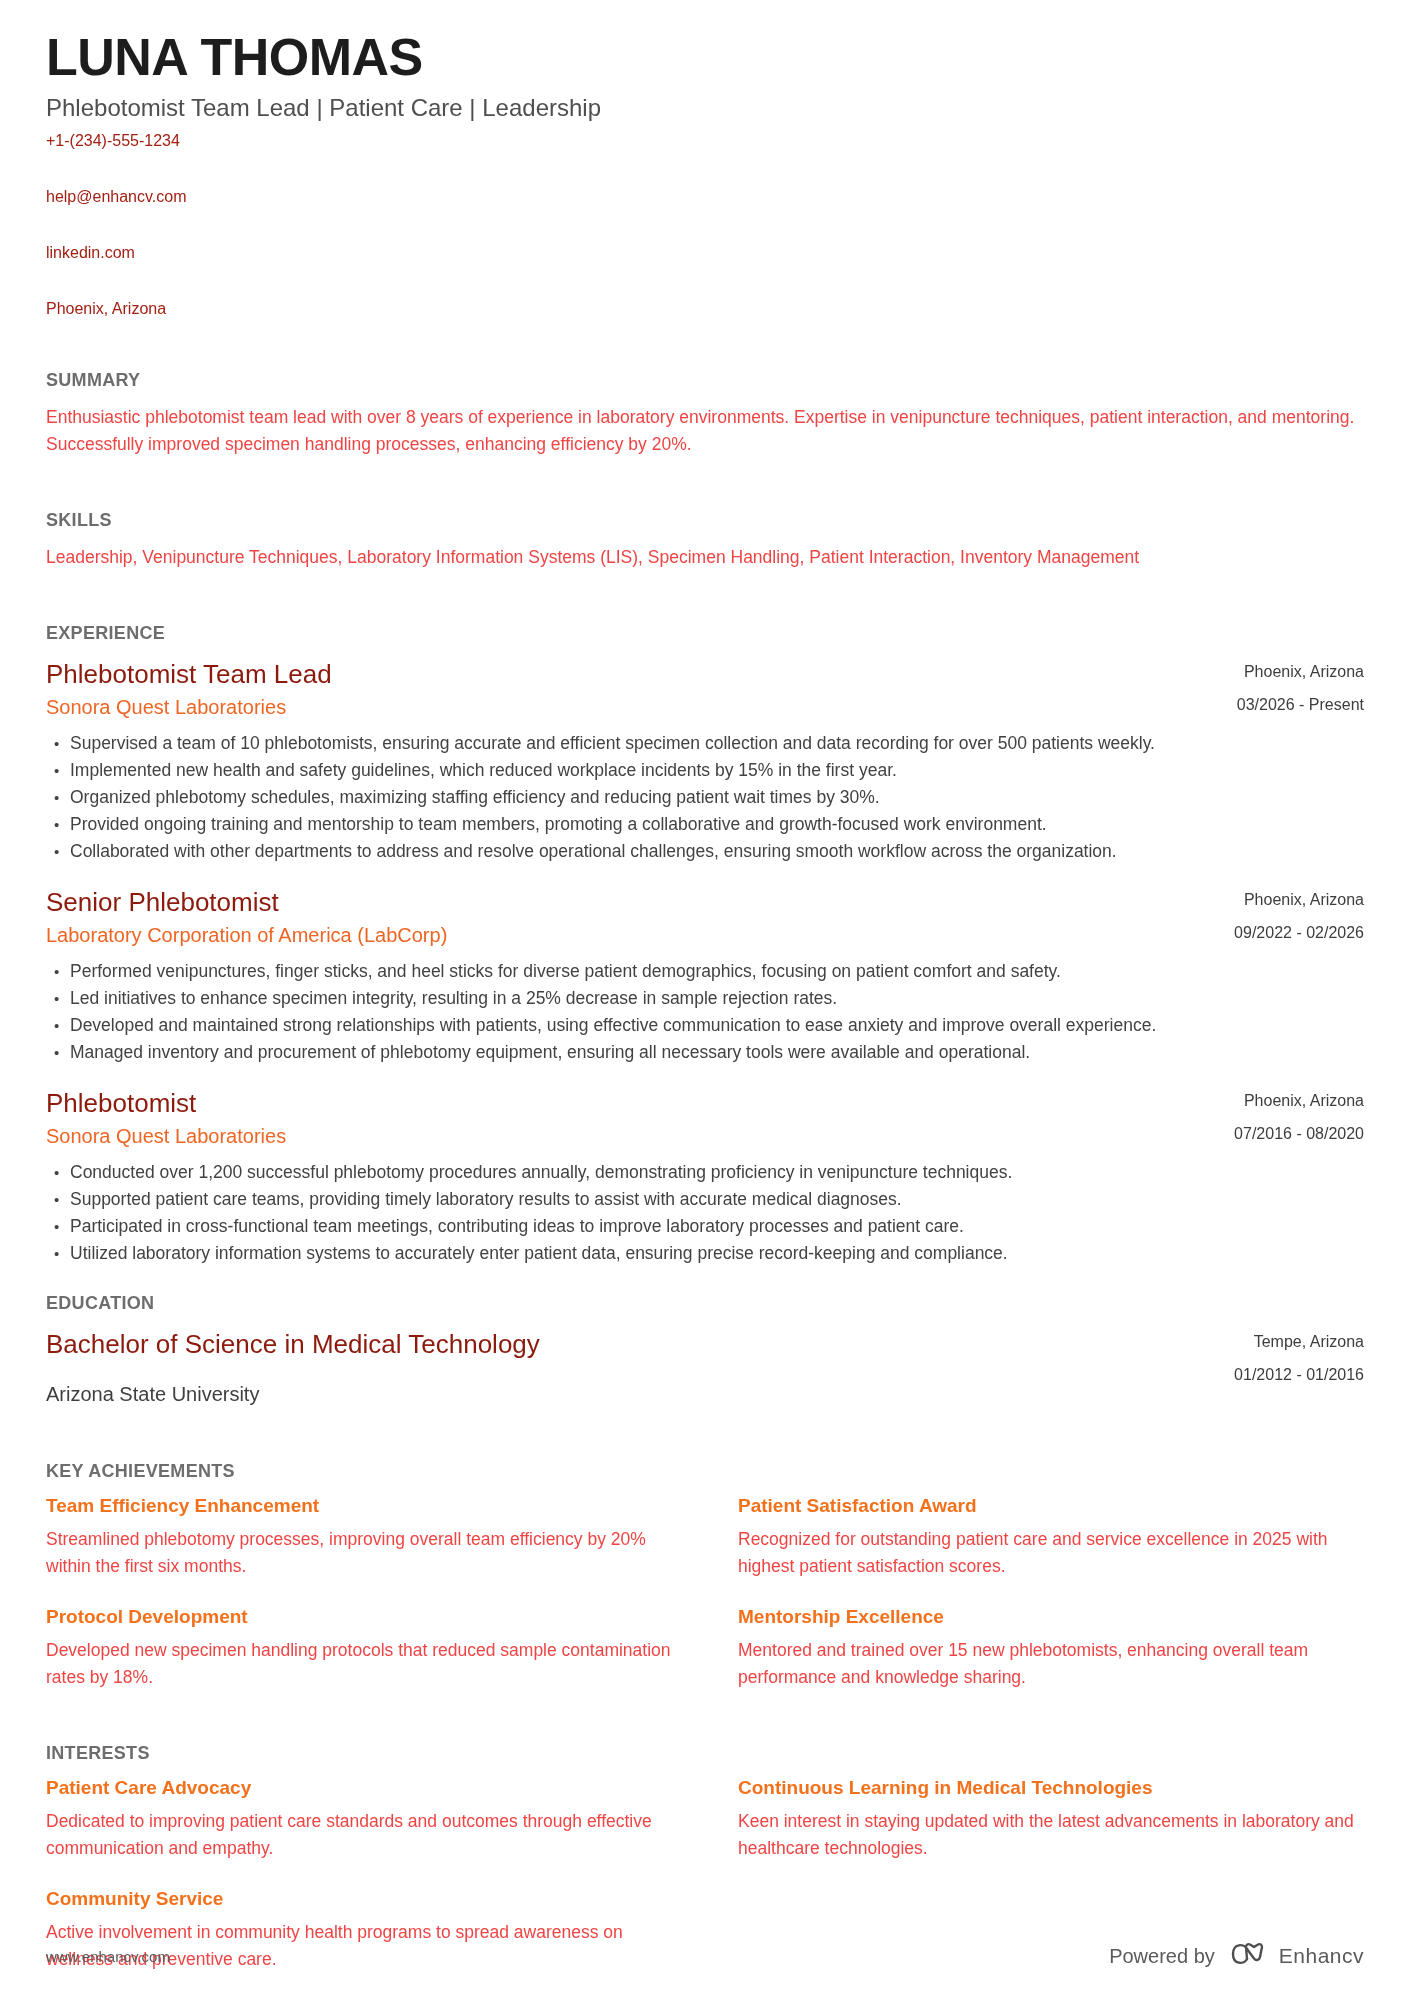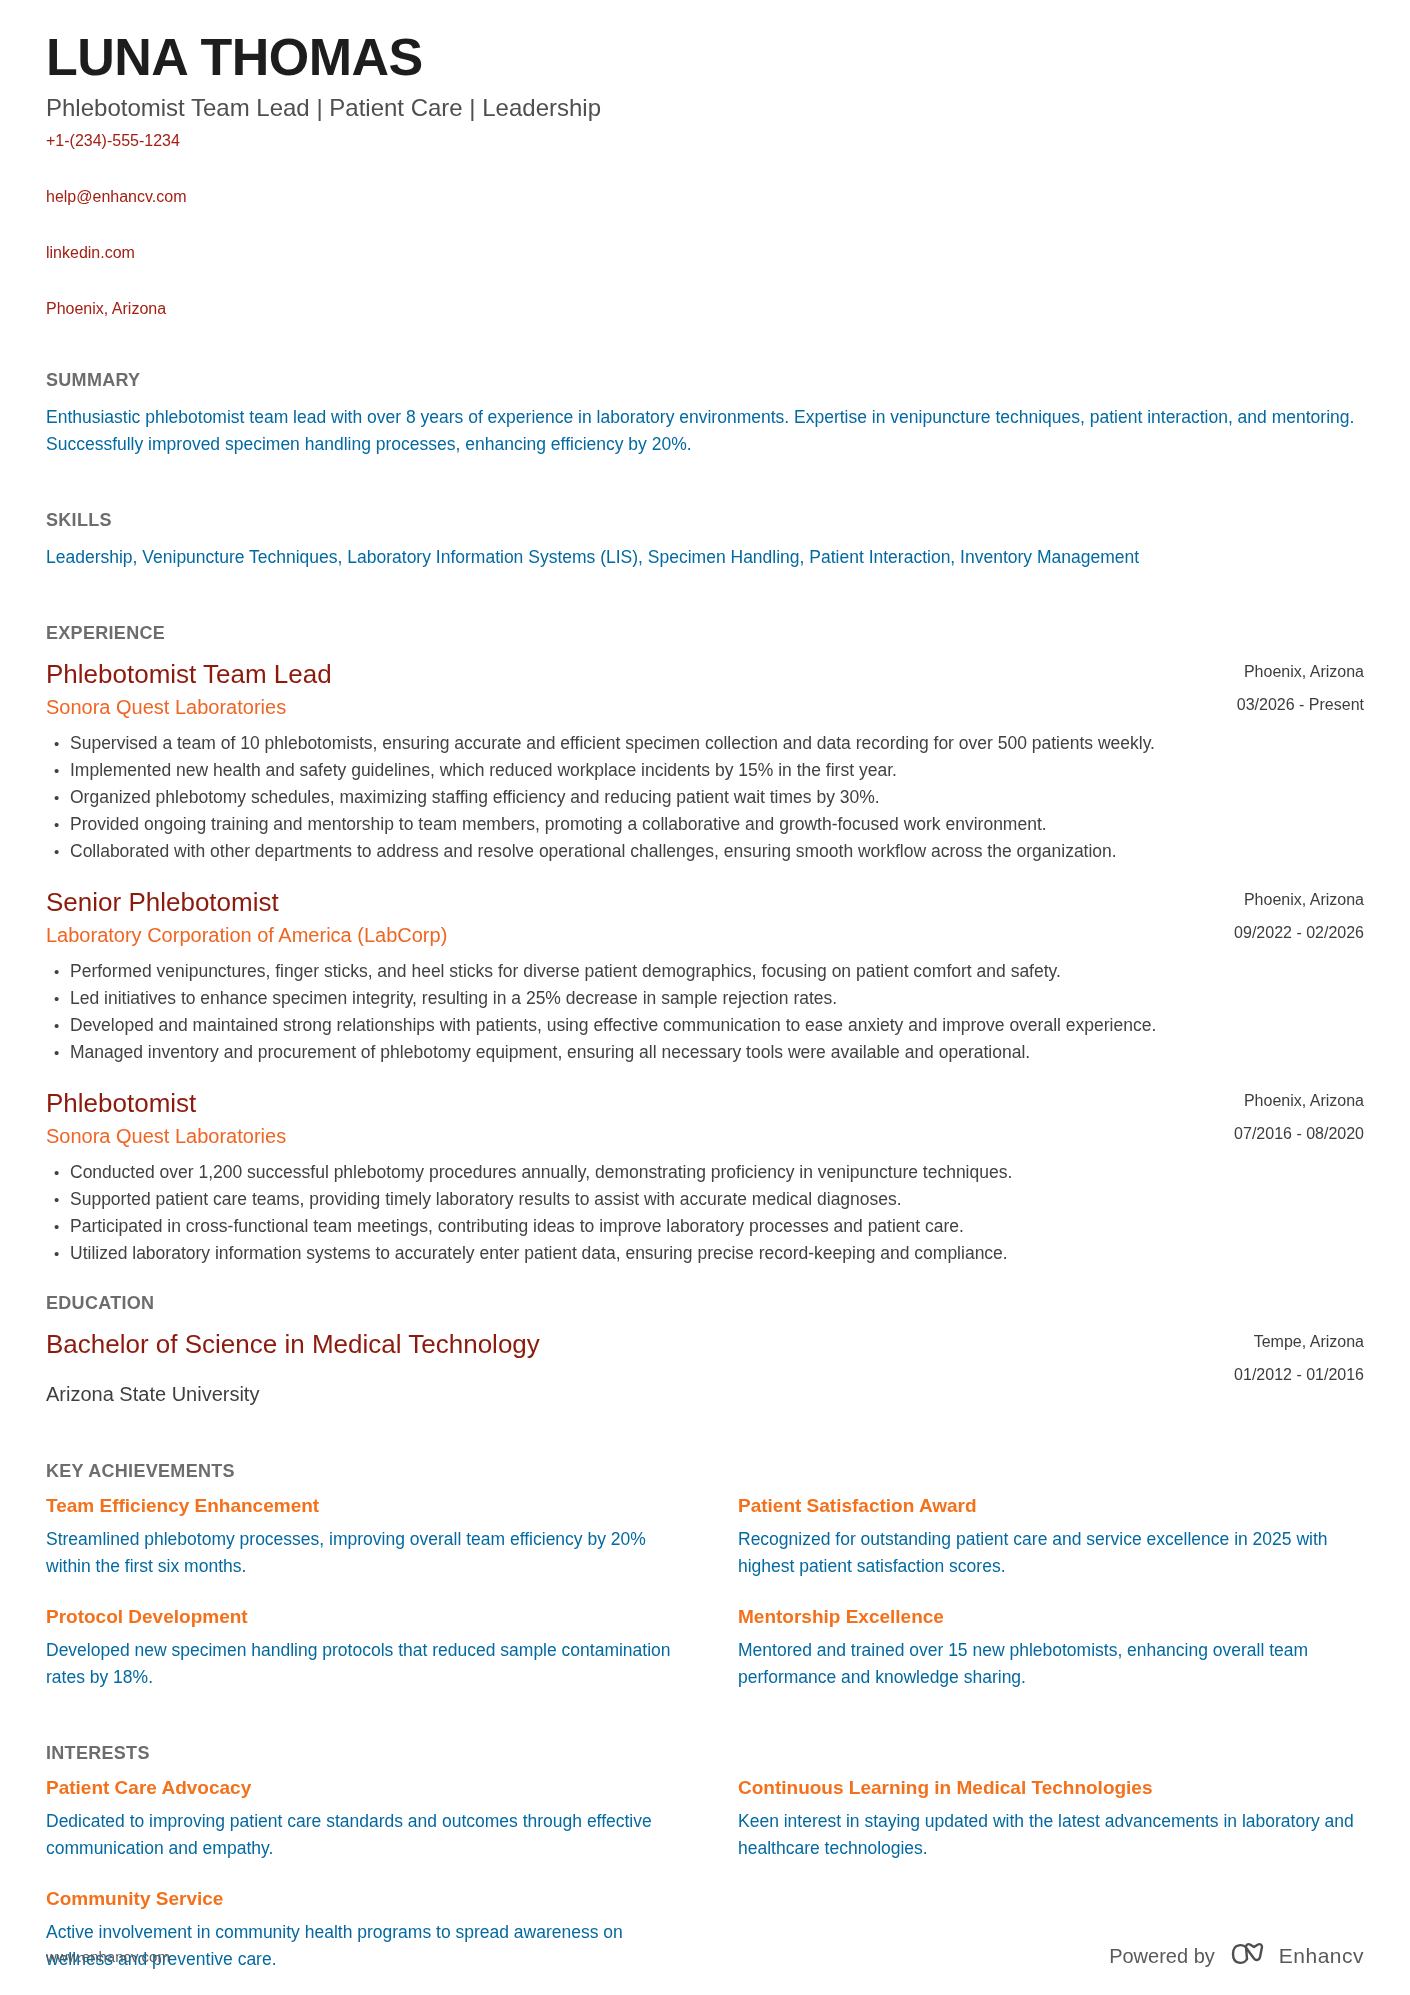--- a/index.html
+++ b/index.html
@@ -18,21 +18,21 @@
   }
   .headline { font-size:24px; color:#4f4f4f; font-weight:normal; margin-bottom:10px; }
   .contact-row { display:flex; gap:38px; font-size:16px; color:#a32014; font-weight:500;flex-direction:column; }
 
   
   .section { margin-top:52px; }
   .section-heading {
     font-size:18px; font-weight:bold; color:#6d6d6d;
     letter-spacing:0.3px; margin-bottom:13px;
   }
-  .body-text { font-size:17.5px; line-height:27px; color:#0369a1; }
+  .body-text { font-size:17.5px; line-height:27px; color:#ef4444; }
 
   
   .entry { margin-top:6px; }
   .entry-head { display:flex; justify-content:space-between; align-items:flex-start; }
   .entry-title { font-size:26px; font-weight:500; color:#8c1a0d; line-height:34px; }
   .entry-company { font-size:20px; color:#ef6523; font-weight:500; line-height:30px; margin-top:1px; }
   .entry-meta { text-align:right; white-space:nowrap; color:#3d3d3d; }
   .entry-location { font-size:16px; line-height:30px; }
   .entry-dates { font-size:16px; line-height:30px; margin-top:3px; }
   .entry-school { font-size:20px; color:#3f3f3f; line-height:30px; margin-top:18px; }

